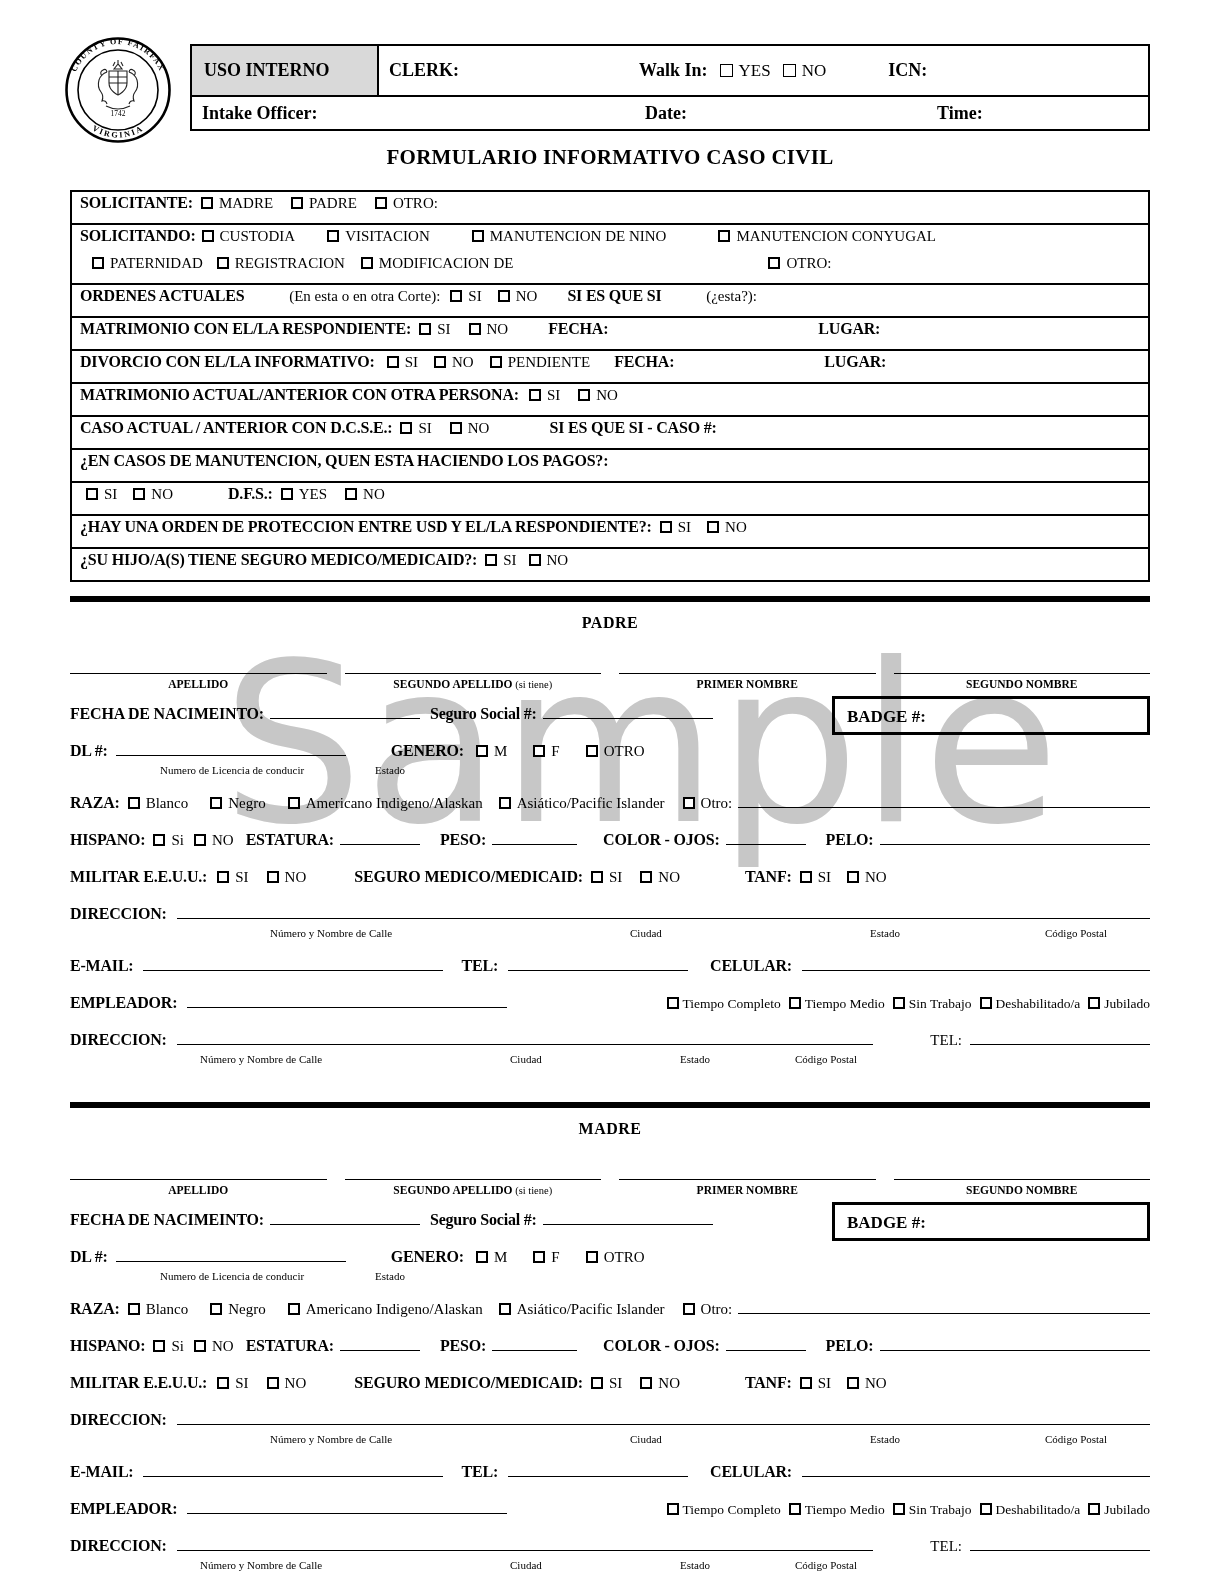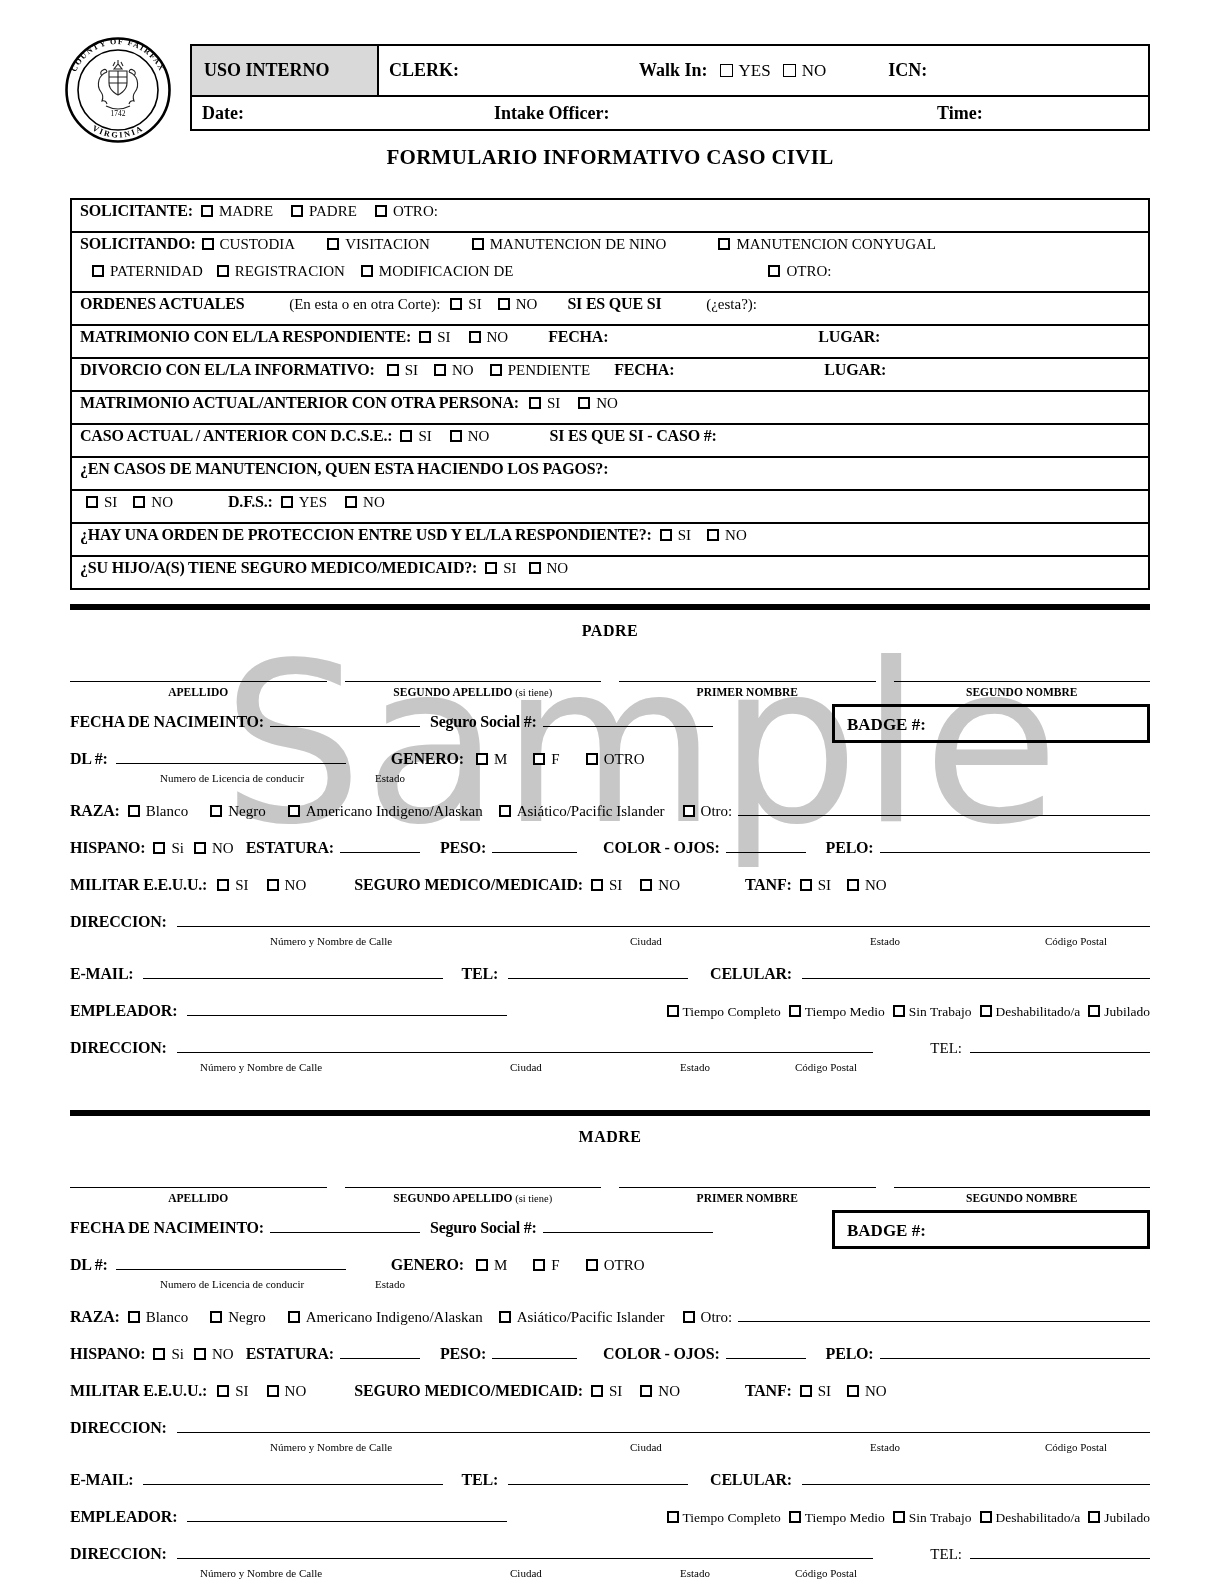--- a/index.html
+++ b/index.html
@@ -25,21 +25,21 @@
   .clerk{flex:0 0 250px;}
   .walk{flex:1;}
   .walk .cb{margin:0 6px 0 12px;}
   .walk .icn{margin-left:62px;}
   .io{flex:0 0 443px;}
   .hdate{flex:0 0 292px;}
   .htime{flex:1;}
   
   .title{text-align:center;font-weight:700;font-size:21px;margin-top:14px;letter-spacing:0.3px;}
   
-  .qtable{border:2.5px solid #000;margin-top:28px;}
+  .qtable{border:2.5px solid #000;margin-top:20px;}
   .qrow{border-top:2px solid #000;padding:2px 8px;}
   .qrow:first-child{border-top:none;}
   .qline{display:flex;align-items:baseline;min-height:27px;}
   .seg-b{font-weight:700;font-size:16px;letter-spacing:-0.2px;white-space:pre;}
   .seg-t{font-size:15px;white-space:pre;padding-left:41px;}
   .cbw{display:inline;white-space:nowrap;}
   .cb{display:inline-block;width:12px;height:12px;border:2px solid #000;background:#fff;
       vertical-align:-1px;}
   .cb.thin{width:13px;height:13px;border-width:1.5px;}
   .cl{font-size:15px;margin-left:6px;}
@@ -106,25 +106,25 @@
         <div class="hcell walk">
           <span class="b">Walk In:</span>
           <span class="cb thin"></span>
           <span>YES</span>
           <span class="cb thin"></span>
           <span>NO</span>
           <span class="b icn">ICN:</span>
         </div>
       </div>
       <div class="hrow">
+        <div class="hcell io">
+            <span class="b">Intake Officer:</span>
+          </div>
         <div class="hcell hdate">
             <span class="b">Date:</span>
-          </div>
-        <div class="hcell io">
-            <span class="b">Intake Officer:</span>
           </div>
         <div class="hcell htime">
             <span class="b">Time:</span>
           </div>
       </div>
     </div>
 
     <div class="title">FORMULARIO INFORMATIVO CASO CIVIL</div>
 
     <div class="qtable" id="questions">

